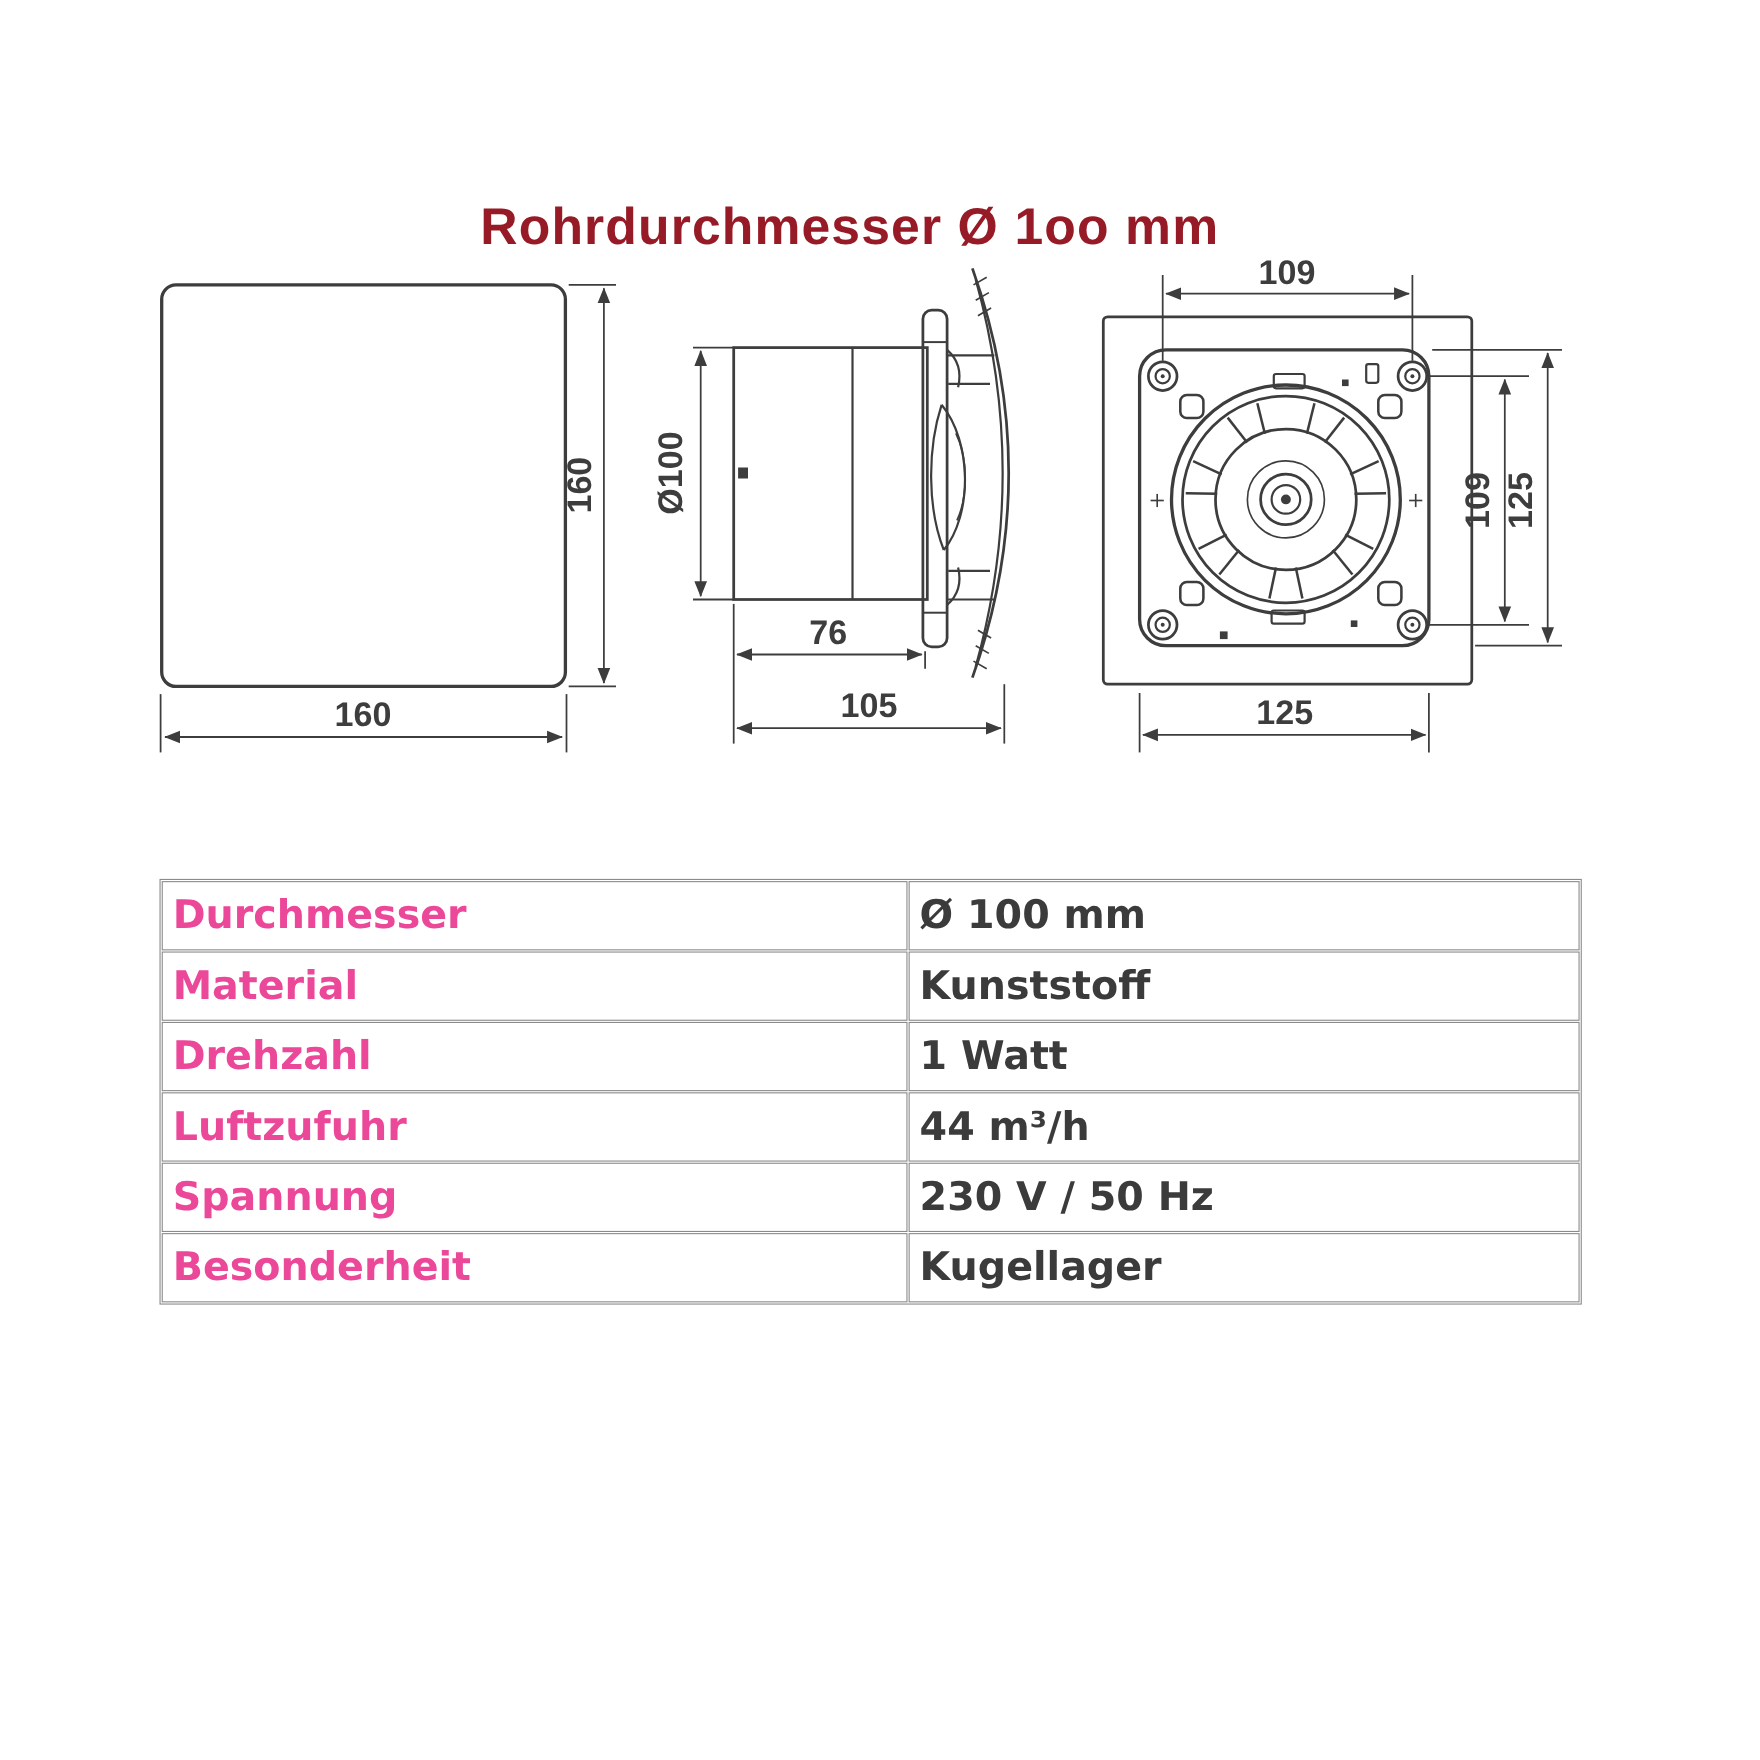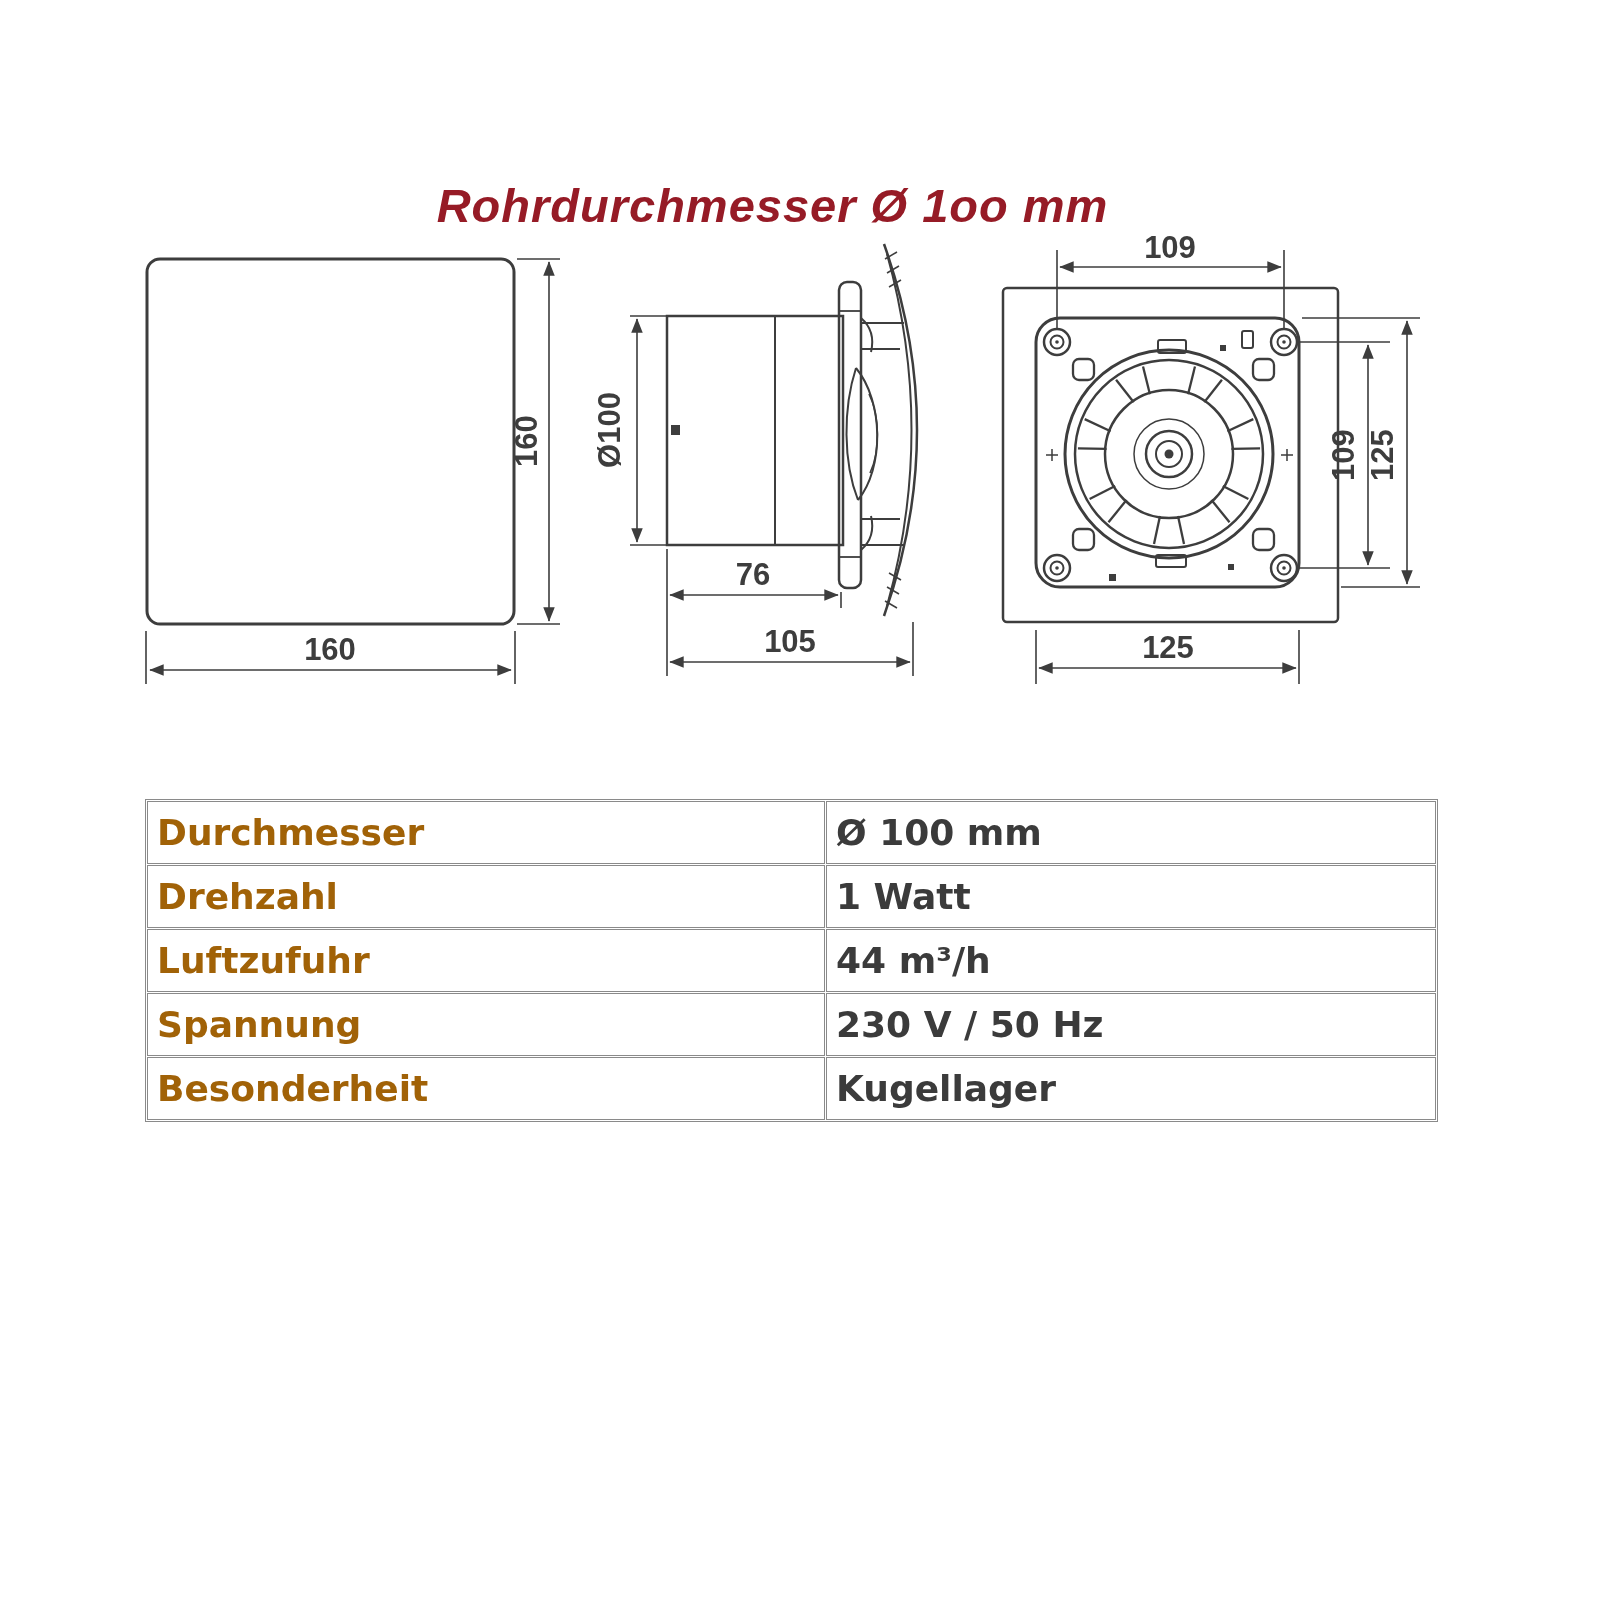--- a/index.html
+++ b/index.html
@@ -1,33 +1,33 @@
 <!DOCTYPE html>
 <html style="--title_color: #961b26; --line_color: #3d3d3d; --border_color: #8a8a8a; --text_color: #3b3b3b;"><head>
 <meta charset="utf-8">
 <style>
   html,body{margin:0;padding:0;background:#ffffff;}
   #canvas{position:relative;width:1600px;height:1600px;background:#fff;overflow:hidden;
           font-family:"DejaVu Sans","Liberation Sans",sans-serif;}
   #title{position:absolute;top:178px;left:0;width:1545px;text-align:center;
          font-family:"Liberation Sans",sans-serif;
-         font-size:47px;font-weight:bold;font-style:italic;letter-spacing:1px;
+         font-size:47px;font-weight:bold;letter-spacing:1px;
          color:var(--title_color,#961b26);}
   svg{position:absolute;top:0;left:0;}
   svg .ln{stroke:var(--line_color,#3d3d3d);fill:none;}
   svg .fillln{fill:var(--line_color,#3d3d3d);stroke:none;}
   svg .dimlabel{font-family:"Liberation Sans",sans-serif;font-weight:bold;font-size:31px;
                 fill:var(--line_color,#3d3d3d);stroke:none;}
   #spec-table{position:absolute;top:799px;left:145px;width:1293px;
               border-collapse:separate;border-spacing:1px;
               border:1px solid var(--border_color,#8a8a8a);}
   #spec-table td{border:1px solid var(--border_color,#8a8a8a);height:61px;
                  padding:0 0 0 9px;vertical-align:middle;font-size:36px;
                  color:var(--text_color,#3b3b3b);background:#fff;}
-  #spec-table td.spec-label{width:667px;font-weight:bold;color:#a16207;}
+  #spec-table td.spec-label{width:667px;font-weight:bold;color:#ec4899;}
   #spec-table td.spec-value{font-weight:bold;}
 </style>
 </head>
 <body>
 
 <div id="canvas">
 
   <div id="title">Rohrdurchmesser Ø 1oo mm</div>
 
   <svg width="1600" height="760" viewBox="0 0 1600 760">
@@ -191,20 +191,24 @@
     </g>
   </svg>
 
   <table id="spec-table">
     <tbody>
         <tr>
           <td class="spec-label">Durchmesser</td>
           <td class="spec-value">Ø 100 mm</td>
         </tr>
         <tr>
+          <td class="spec-label">Material</td>
+          <td class="spec-value">Kunststoff</td>
+        </tr>
+        <tr>
           <td class="spec-label">Drehzahl</td>
           <td class="spec-value">1 Watt</td>
         </tr>
         <tr>
           <td class="spec-label">Luftzufuhr</td>
           <td class="spec-value">44 m³/h</td>
         </tr>
         <tr>
           <td class="spec-label">Spannung</td>
           <td class="spec-value">230 V / 50 Hz</td>

